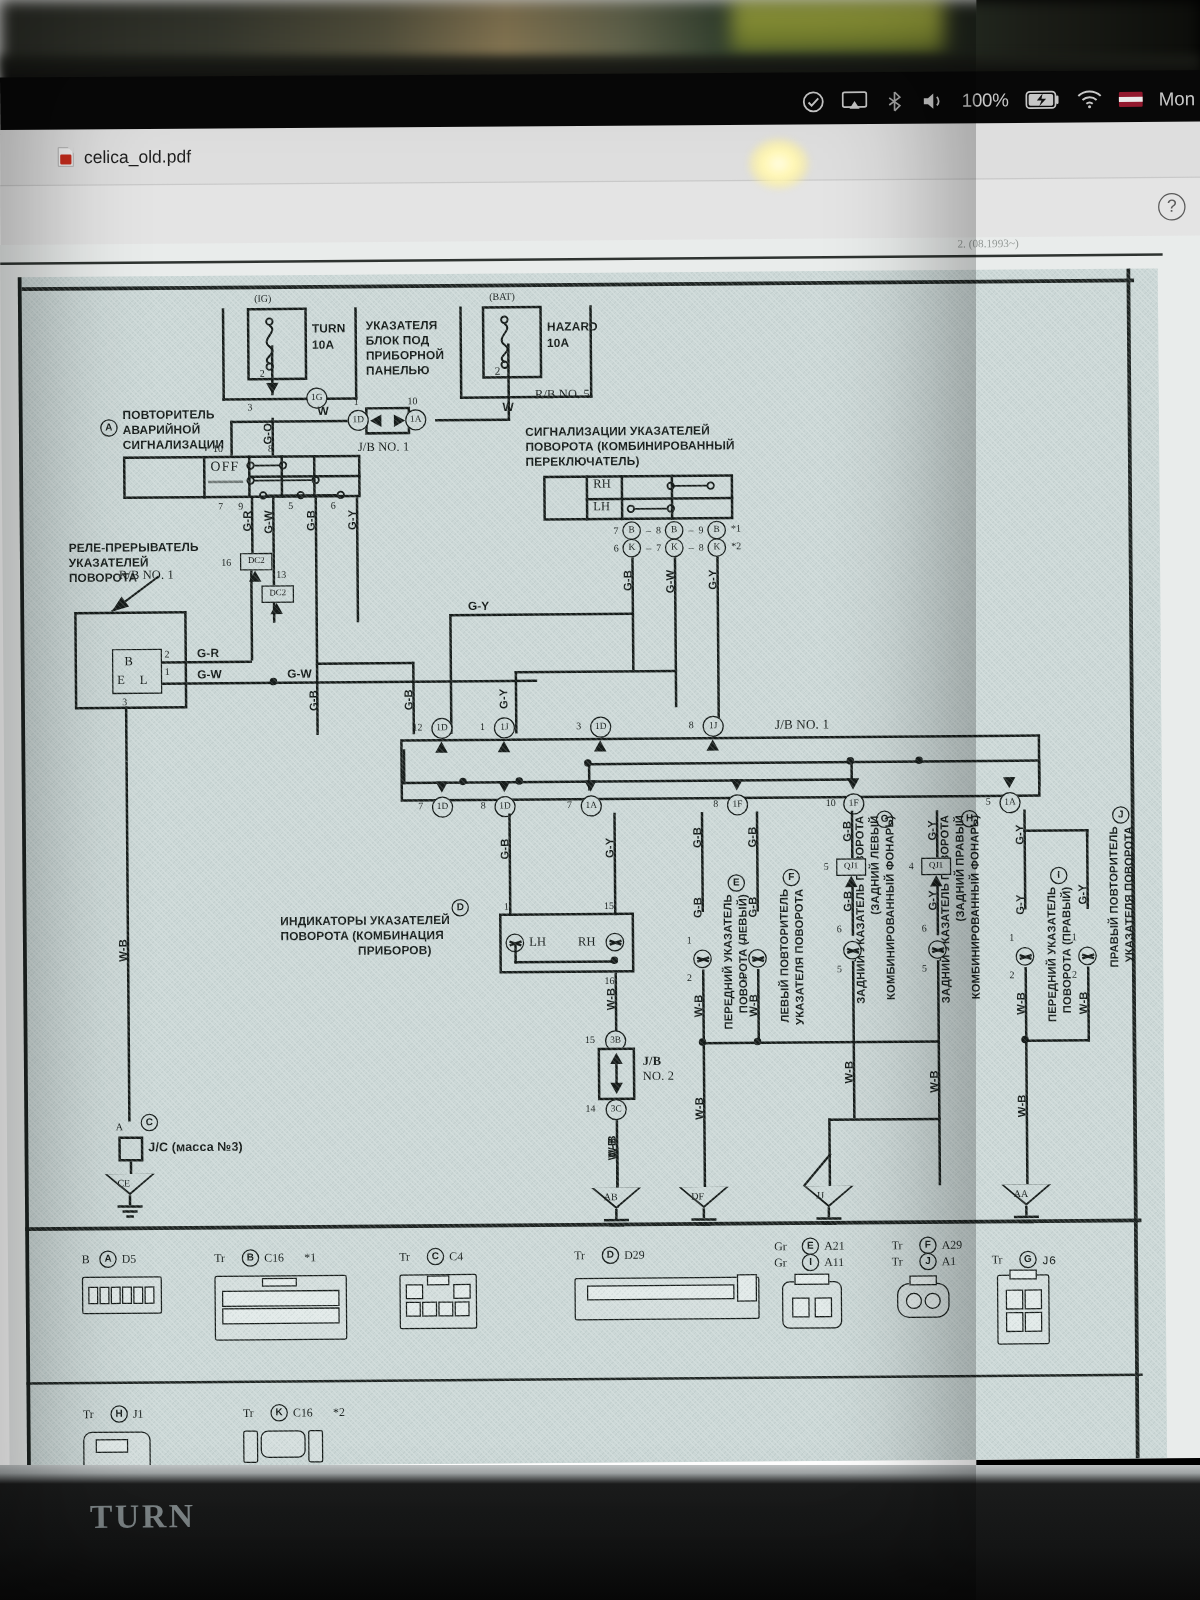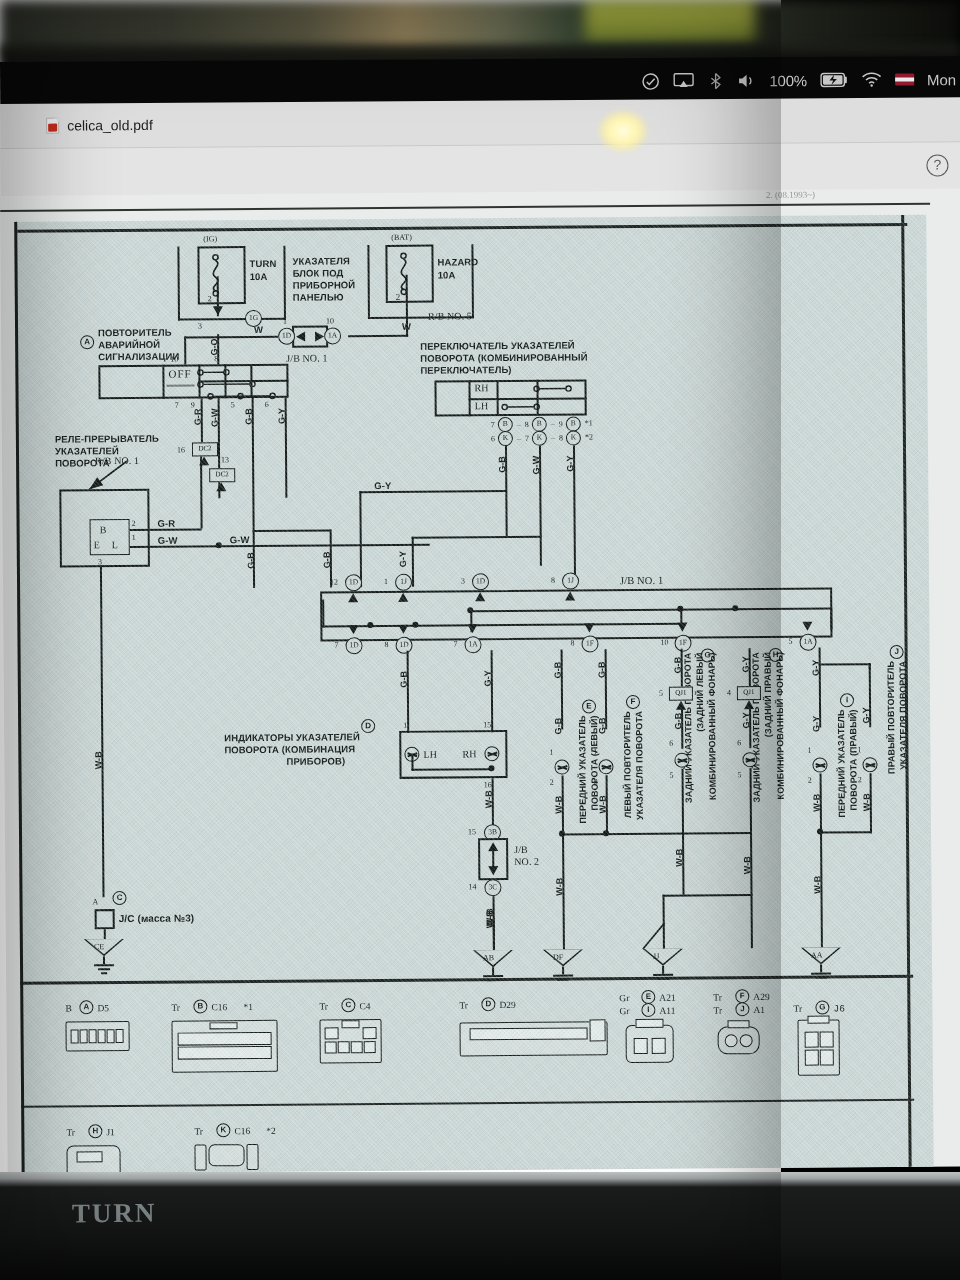--- a/index.html
+++ b/index.html
@@ -352,21 +352,21 @@
       <div class="ln lnv" style="left:181px;top:236px;height:72px;"></div>
       <div class="lbl" style="left:138px;top:297px;">G-R</div>
       <div class="ln lnh" style="left:110px;top:325px;width:300px;"></div>
       <div class="lbl" style="left:138px;top:314px;">G-W</div>
       <div class="lbl" style="left:210px;top:314px;">G-W</div>
       <div class="jdot" style="left:196px;top:322px;"></div>
       <div class="ln lnv" style="left:80px;top:344px;height:44px;"></div>
       <div class="ln lnv" style="left:80px;top:388px;height:288px;"></div>
       <div class="lbl vert-rev" style="left:72px;top:530px;font-size:9px;">W-B</div>
 
-      <div class="lbl" style="left:402px;top:122px;">ПЕРЕКЛЮЧАТЕЛЬ УКАЗАТЕЛЕЙ</div>
+      <div class="lbl" style="left:402px;top:122px;">СИГНАЛИЗАЦИИ УКАЗАТЕЛЕЙ</div>
       <div class="lbl" style="left:402px;top:134px;">ПОВОРОТА (КОМБИНИРОВАННЫЙ</div>
       <div class="lbl" style="left:402px;top:146px;">ПЕРЕКЛЮЧАТЕЛЬ)</div>
       <div class="box" style="left:416px;top:162px;width:152px;height:36px;background:#ccd8d7;"></div>
       <div class="ln lnv" style="left:450px;top:162px;height:36px;"></div>
       <div class="ln lnv" style="left:478px;top:162px;height:36px;"></div>
       <div class="ln lnv" style="left:518px;top:162px;height:36px;"></div>
       <div class="ln lnh" style="left:450px;top:180px;width:118px;"></div>
       <div class="lbl serif" style="left:456px;top:164px;font-size:10px;font-weight:normal;">RH</div>
       <div class="lbl serif" style="left:456px;top:182px;font-size:10px;font-weight:normal;">LH</div>
       <svg style="position:absolute;left:478px;top:162px;" width="92" height="36">
@@ -487,21 +487,21 @@
       <div class="lbl vert-rev" style="left:462px;top:572px;font-size:9px;">W-B</div>
 
       <div class="pin" style="left:462px;top:606px;">3B</div>
       <div class="lbl-s serif" style="left:446px;top:609px;">15</div>
       <div class="box" style="left:456px;top:620px;width:30px;height:42px;background:#ccd8d7;"></div>
       <div class="arrow-up" style="left:466px;top:624px;"></div>
       <div class="ln lnv" style="left:470px;top:632px;height:18px;"></div>
       <div class="arrow-dn" style="left:466px;top:648px;"></div>
       <div class="pin" style="left:462px;top:661px;">3C</div>
       <div class="lbl-s serif" style="left:446px;top:664px;">14</div>
-      <div class="lbl serif" style="left:492px;top:626px;font-size:10px;font-weight:normal;">J/B</div>
+      <div class="lbl serif" style="left:492px;top:626px;font-size:10px;font-weight:bold;">J/B</div>
       <div class="lbl serif" style="left:492px;top:638px;font-size:10px;font-weight:normal;">NO. 2</div>
       <div class="ln lnv" style="left:470px;top:678px;height:70px;"></div>
       <div class="lbl vert-rev" style="left:462px;top:692px;font-size:9px;">W-B</div>
 
       <div class="ln lnv" style="left:540px;top:432px;height:80px;"></div>
       <div class="lbl vert-rev" style="left:532px;top:444px;font-size:9px;">G-B</div>
       <div class="circ-ltr" style="left:561px;top:482px;">E</div>
       <div class="lbl vert-rev" style="left:556px;top:498px;font-size:9px;">ПЕРЕДНИЙ УКАЗАТЕЛЬ</div>
       <div class="lbl vert-rev" style="left:568px;top:498px;font-size:9px;">ПОВОРОТА (ЛЕВЫЙ)</div>
       <div class="lbl vert-rev" style="left:532px;top:500px;font-size:9px;">G-B</div>

